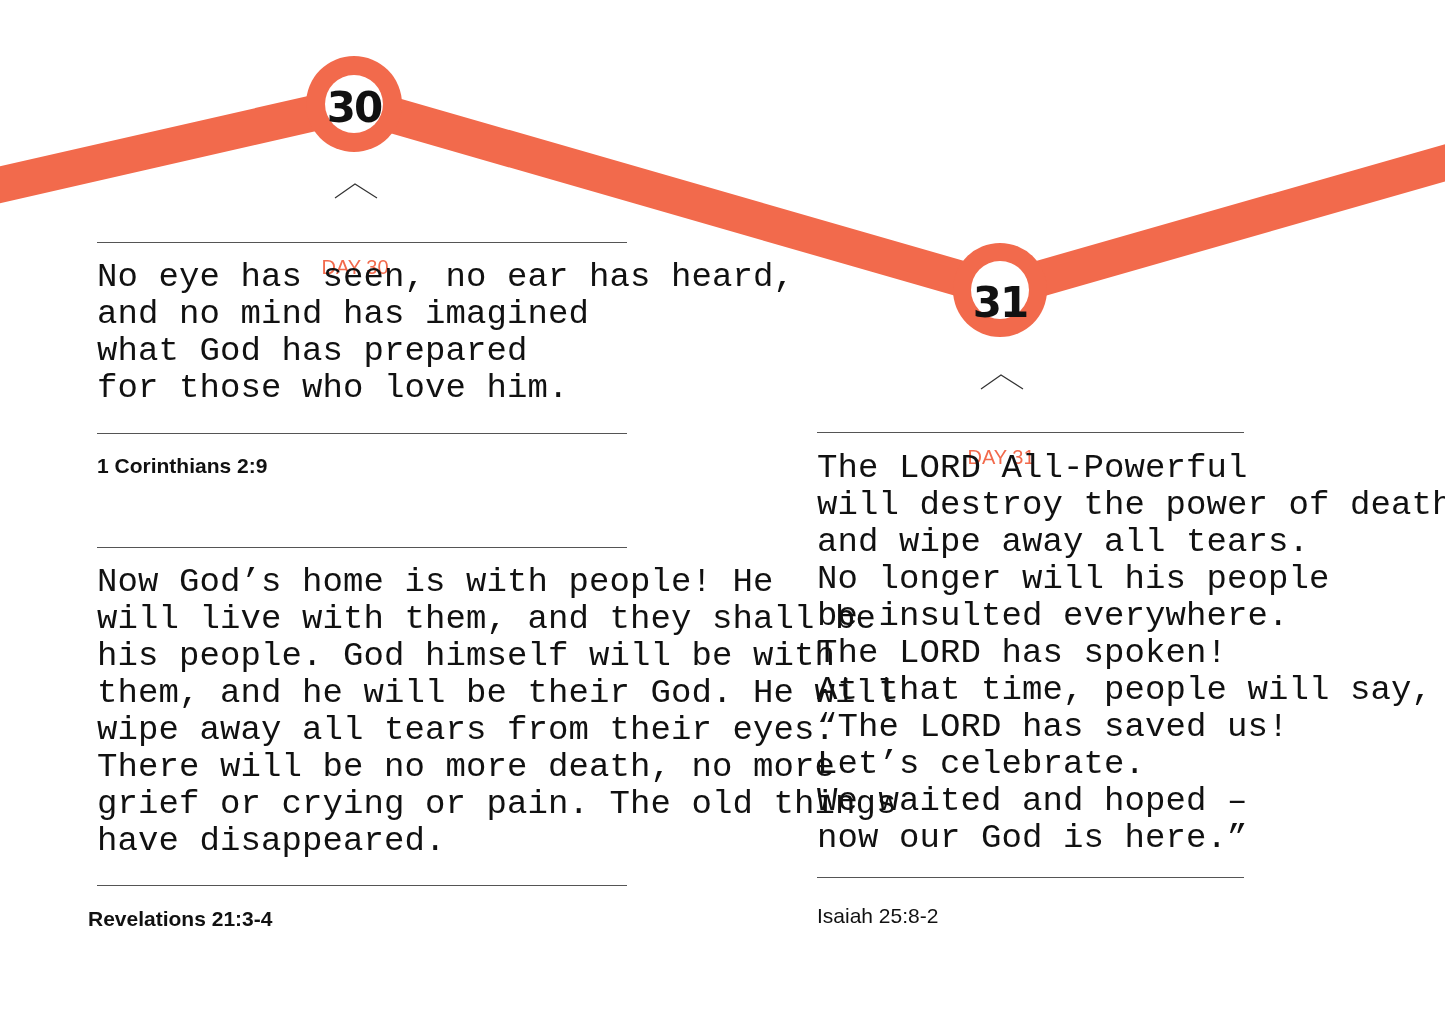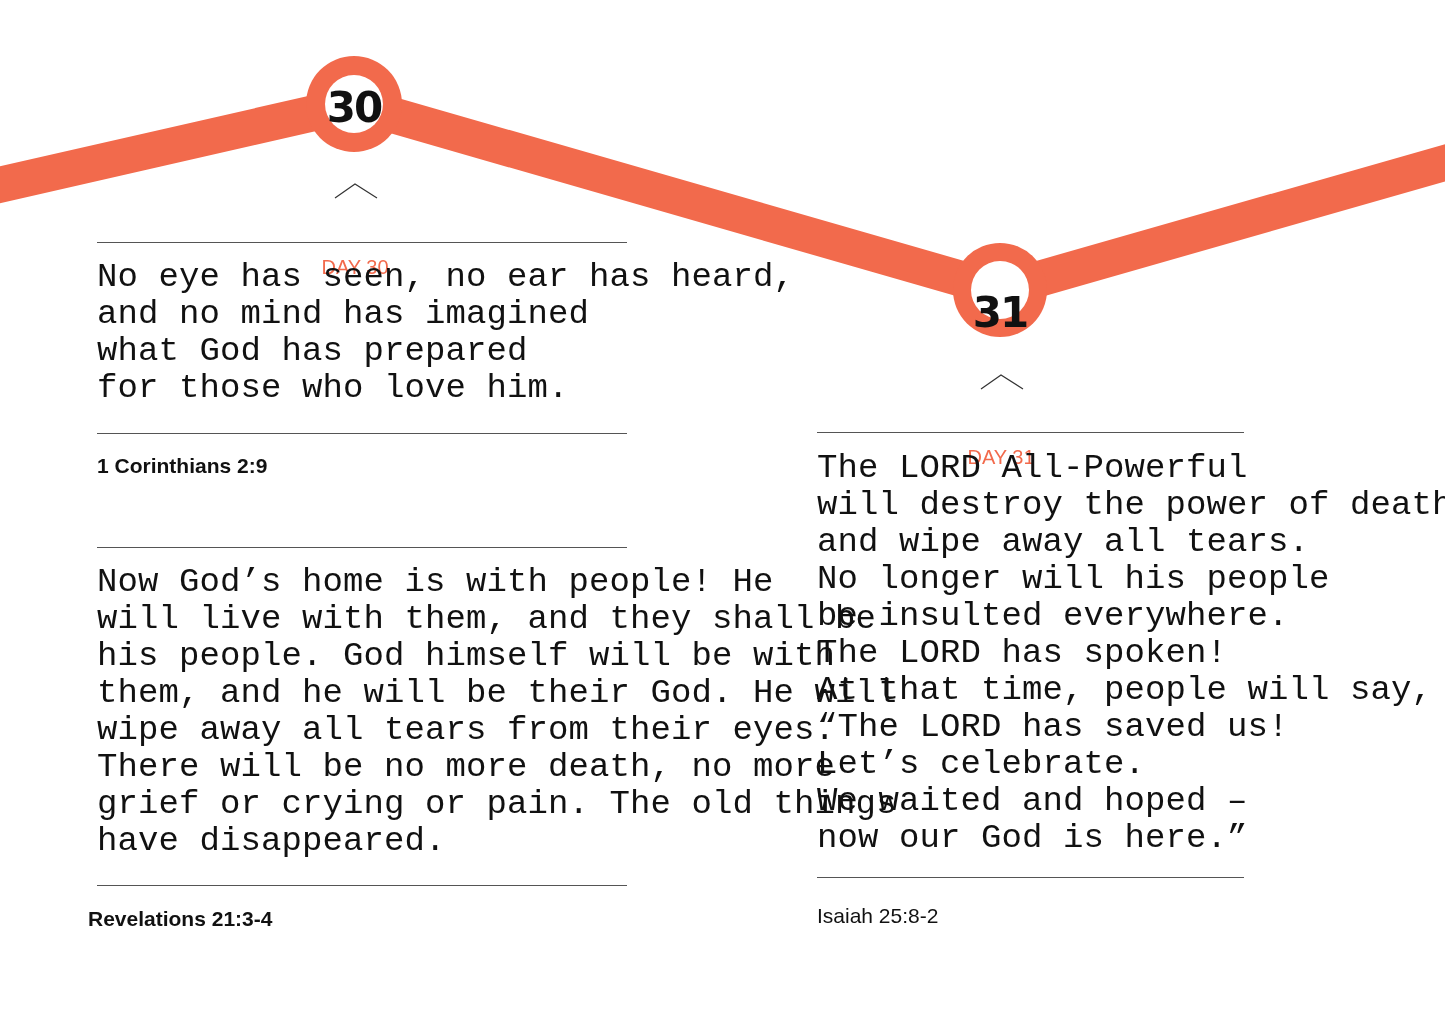--- a/index.html
+++ b/index.html
@@ -42,21 +42,21 @@
 will live with them, and they shall be
 his people. God himself will be with
 them, and he will be their God. He will
 wipe away all tears from their eyes.
 There will be no more death, no more
 grief or crying or pain. The old things
 have disappeared.</div>
 <div class="rule" style="left:97px; top:885px; width:530px;"></div>
 <div class="ref" style="left:88px; top:907px;font-weight:bold;">Revelations 21:3-4</div>
 
-<div class="daynum" style="left:965px; top:288px;">31</div>
+<div class="daynum" style="left:965px; top:278px;">31</div>
 <div class="daylabel" style="left:941px; top:398px; color:#f26a4c;text-align:center;">DAY 31</div>
 <div class="rule" style="left:817px; top:432px; width:427px;"></div>
 <div class="verse" style="left:817px; top:450px;">The LORD All-Powerful
 will destroy the power of death
 and wipe away all tears.
 No longer will his people
 be insulted everywhere.
 The LORD has spoken!
 At that time, people will say,
 “The LORD has saved us!

